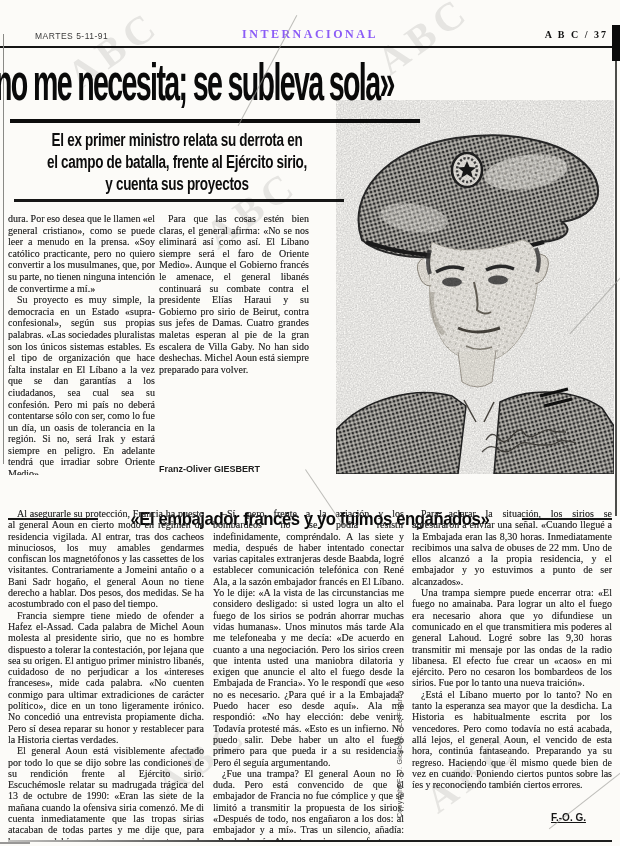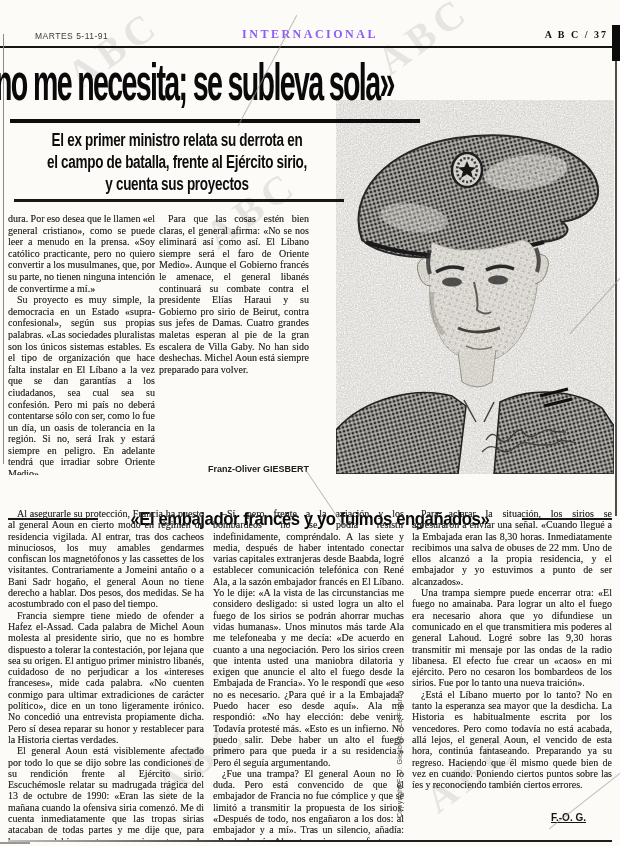--- a/index.html
+++ b/index.html
@@ -31,21 +31,21 @@
     transform:scaleX(.75);transform-origin:left top;
   }
   .subhead-rule{position:absolute;left:14px;top:199px;width:330px;height:3px;background:#171717;}
   
   .col{position:absolute;overflow:hidden;text-align:justify;hyphens:auto;
     font-size:10px;color:#2b2b2b;text-shadow:0 0 .35px rgba(40,40,40,.55);word-spacing:-.2px;}
   .col p{margin:0;text-indent:9px;}
   .col p.cont{text-indent:0;}
   .lead1{left:8px;top:213px;width:147px;height:262px;line-height:1.16;}
   .lead2{left:159px;top:213px;width:150px;height:250px;line-height:1.16;}
-  .byline{position:absolute;left:159px;top:464px;width:150px;text-align:right;
+  .byline{position:absolute;left:159px;top:464px;width:150px;text-align:left;
     font:bold 9px "Liberation Sans",sans-serif;color:#1c1c1c;background:#fcfbf8;}
   
   .sec-head{position:absolute;left:8px;top:481px;width:604px;display:flex;align-items:center;margin-top:28px;}
   .sec-head .rule{flex:1;height:2px;background:#161616;}
   .sec-title{flex:0 0 auto;padding:0 8px;white-space:nowrap;color:#0b0b0b;
     font:bold 19px/1 "Liberation Sans",sans-serif;letter-spacing:-.5px;
     transform:scaleX(.88);transform-origin:center;}
   
   .int1{left:8px;top:508px;width:196px;height:332px;line-height:1.13;}
   .int2{left:213px;top:508px;width:191px;height:332px;line-height:1.13;}

